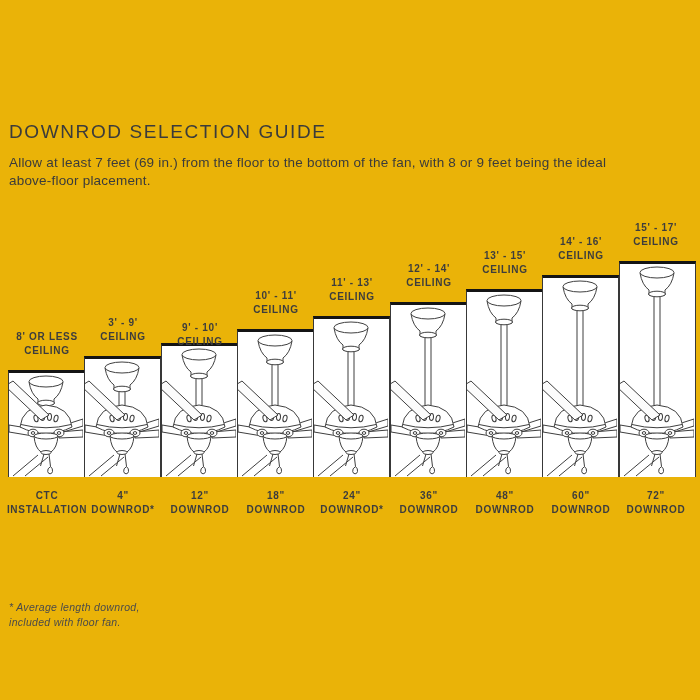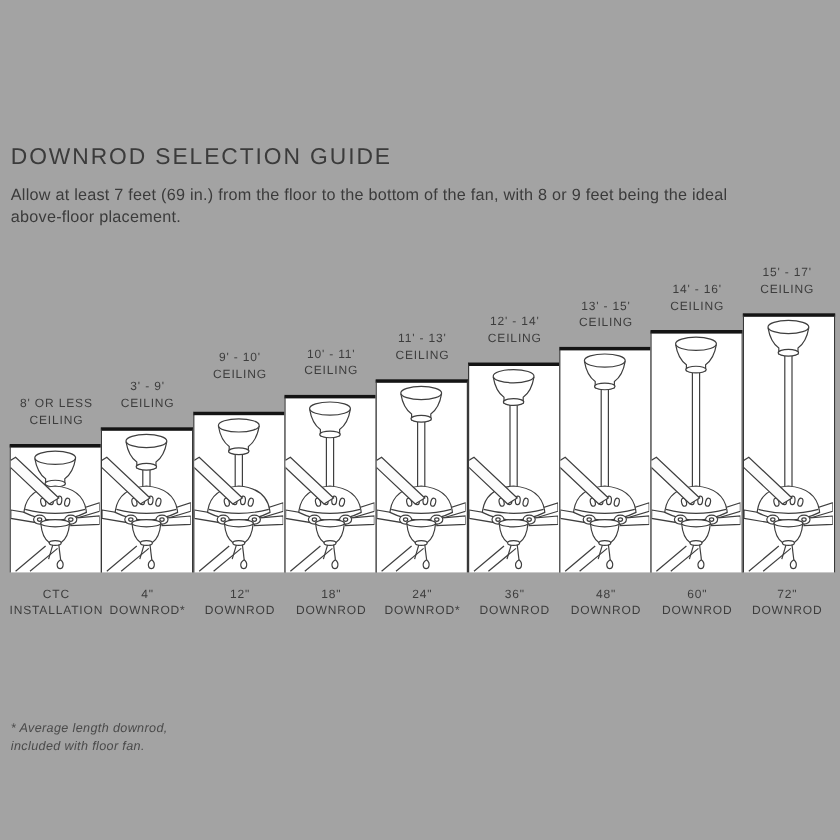--- a/index.html
+++ b/index.html
@@ -1,25 +1,25 @@
 <!DOCTYPE html>
 <html><head>
 <meta charset="utf-8">
 <style>
   html,body{margin:0;padding:0;background:#fff;}
-  .stage{position:relative;width:700px;height:700px;background:#a3a3a3;overflow:hidden;
+  .stage{position:relative;width:700px;height:700px;background:#eab308;overflow:hidden;
          font-family:"Liberation Sans",sans-serif;color:#3d3d3d;}
   .title{position:absolute;left:9px;top:121px;font-size:19px;font-weight:500;
          letter-spacing:1.6px;color:#3b3b3b;white-space:nowrap;}
   .subtitle{position:absolute;left:9px;top:154px;width:636px;font-size:13.5px;
          line-height:17.5px;letter-spacing:0.2px;color:#3b3b3b;}
   .col{position:absolute;box-sizing:border-box;width:77px;background:#fff;
        border:1.5px solid #383838;border-top:3px solid #141414;border-bottom:none;}
   .lab{position:absolute;width:90px;text-align:center;font-size:10px;line-height:13.5px;
-       letter-spacing:0.7px;font-weight:400;color:#3d3d3d;white-space:nowrap;}
+       letter-spacing:0.7px;font-weight:700;color:#3d3d3d;white-space:nowrap;}
   .footnote{position:absolute;left:9px;top:556px;font-style:italic;font-size:10.5px;
        line-height:14.5px;letter-spacing:0.3px;color:#4a4a4a;margin-top:44px;}
   .col svg{position:absolute;left:0;top:0;}
 </style>
 </head>
 <body>
 
 <div class="stage">
 
   <div class="title">DOWNROD SELECTION GUIDE</div>
@@ -297,21 +297,21 @@
     </div>
 
   <div class="lab" style="left:2px;  top:330px">
     <div>8' OR LESS</div>
     <div>CEILING</div>
   </div>
   <div class="lab" style="left:78px; top:316px">
     <div>3' - 9'</div>
     <div>CEILING</div>
   </div>
-  <div class="lab" style="left:155px;top:292px">
+  <div class="lab" style="left:155px;top:321px">
     <div>9' - 10'</div>
     <div>CEILING</div>
   </div>
   <div class="lab" style="left:231px;top:289px">
     <div>10' - 11'</div>
     <div>CEILING</div>
   </div>
   <div class="lab" style="left:307px;top:276px">
     <div>11' - 13'</div>
     <div>CEILING</div>

